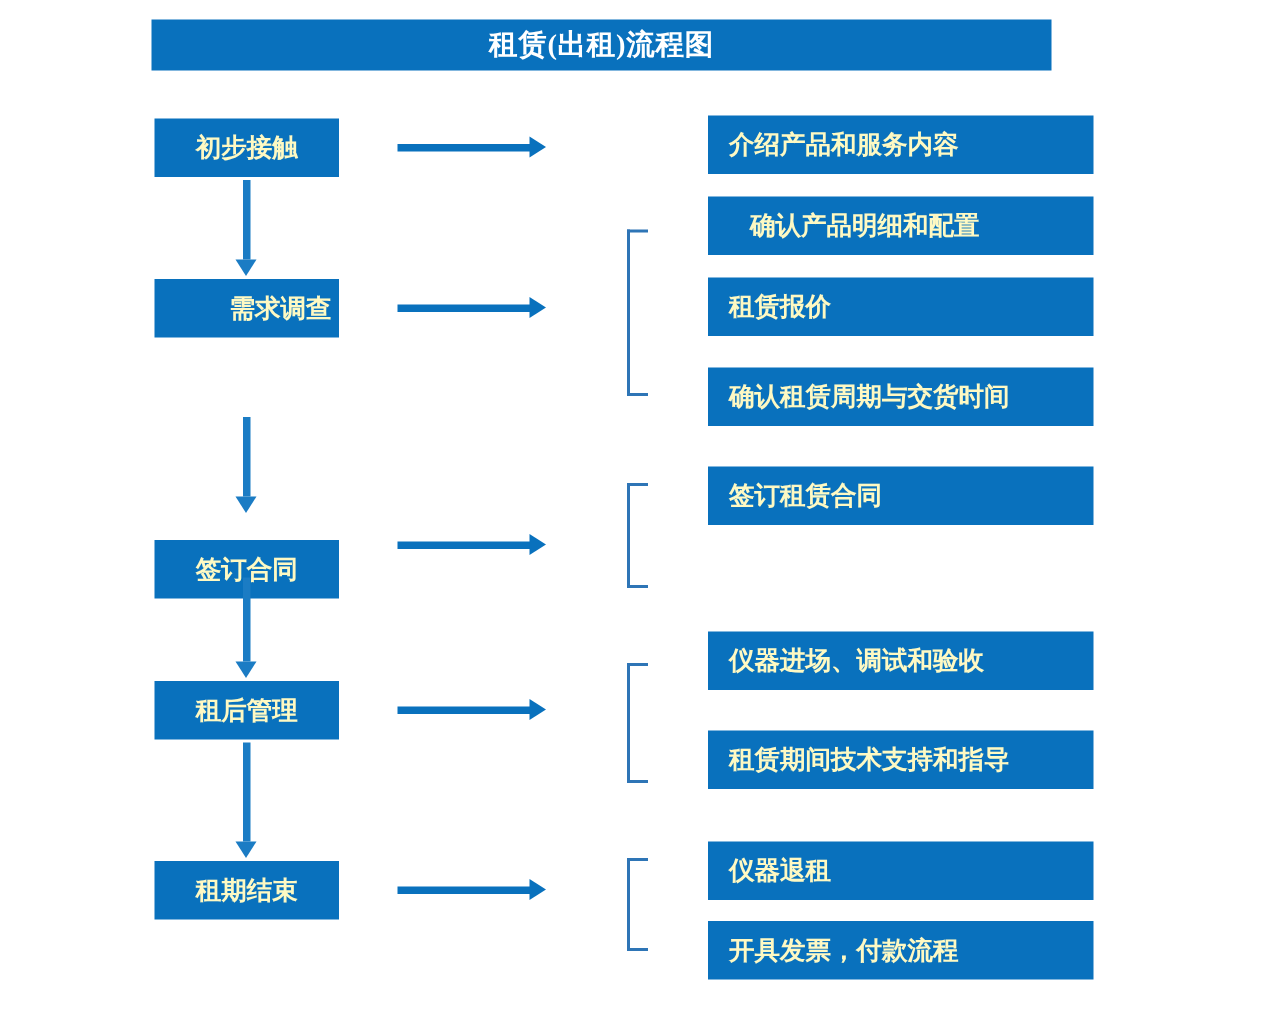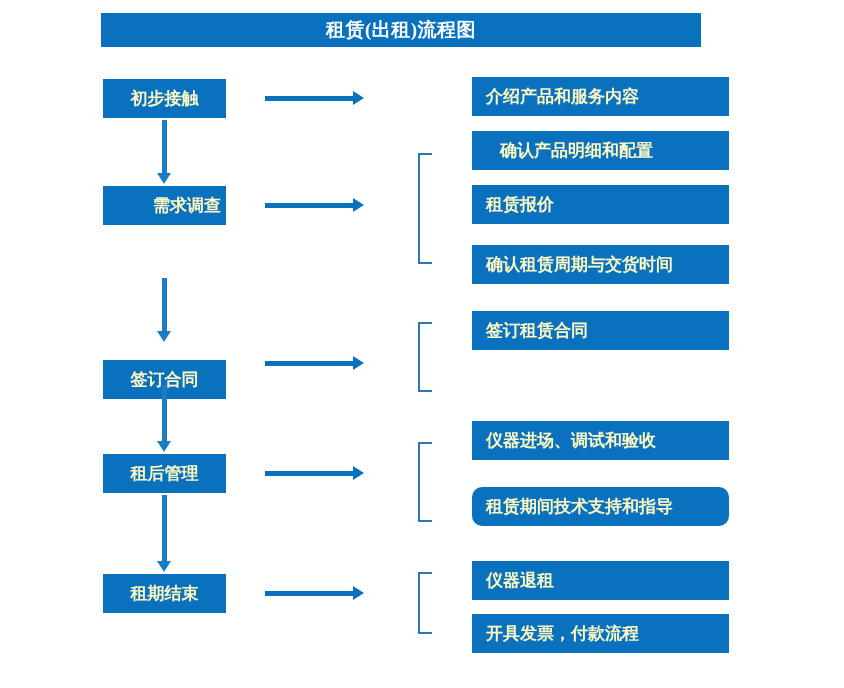--- a/index.html
+++ b/index.html
@@ -146,18 +146,18 @@
 
   <div class="node right" style="top:77px;">介绍产品和服务内容</div>
 
   <div class="node right" style="top:131px;padding-left:28px;">确认产品明细和配置</div>
   <div class="node right" style="top:185px;">租赁报价</div>
   <div class="node right" style="top:245px;">确认租赁周期与交货时间</div>
 
   <div class="node right" style="top:311px;">签订租赁合同</div>
 
   <div class="node right" style="top:421px;">仪器进场、调试和验收</div>
-  <div class="node right" style="top:487px;border-radius:10px;">租赁期间技术支持和指导</div>
+  <div class="node right" style="top:487px;">租赁期间技术支持和指导</div>
 
   <div class="node right" style="top:561px;">仪器退租</div>
   <div class="node right" style="top:614px;">开具发票，付款流程</div>
 
 </div>
 
 </body></html>

